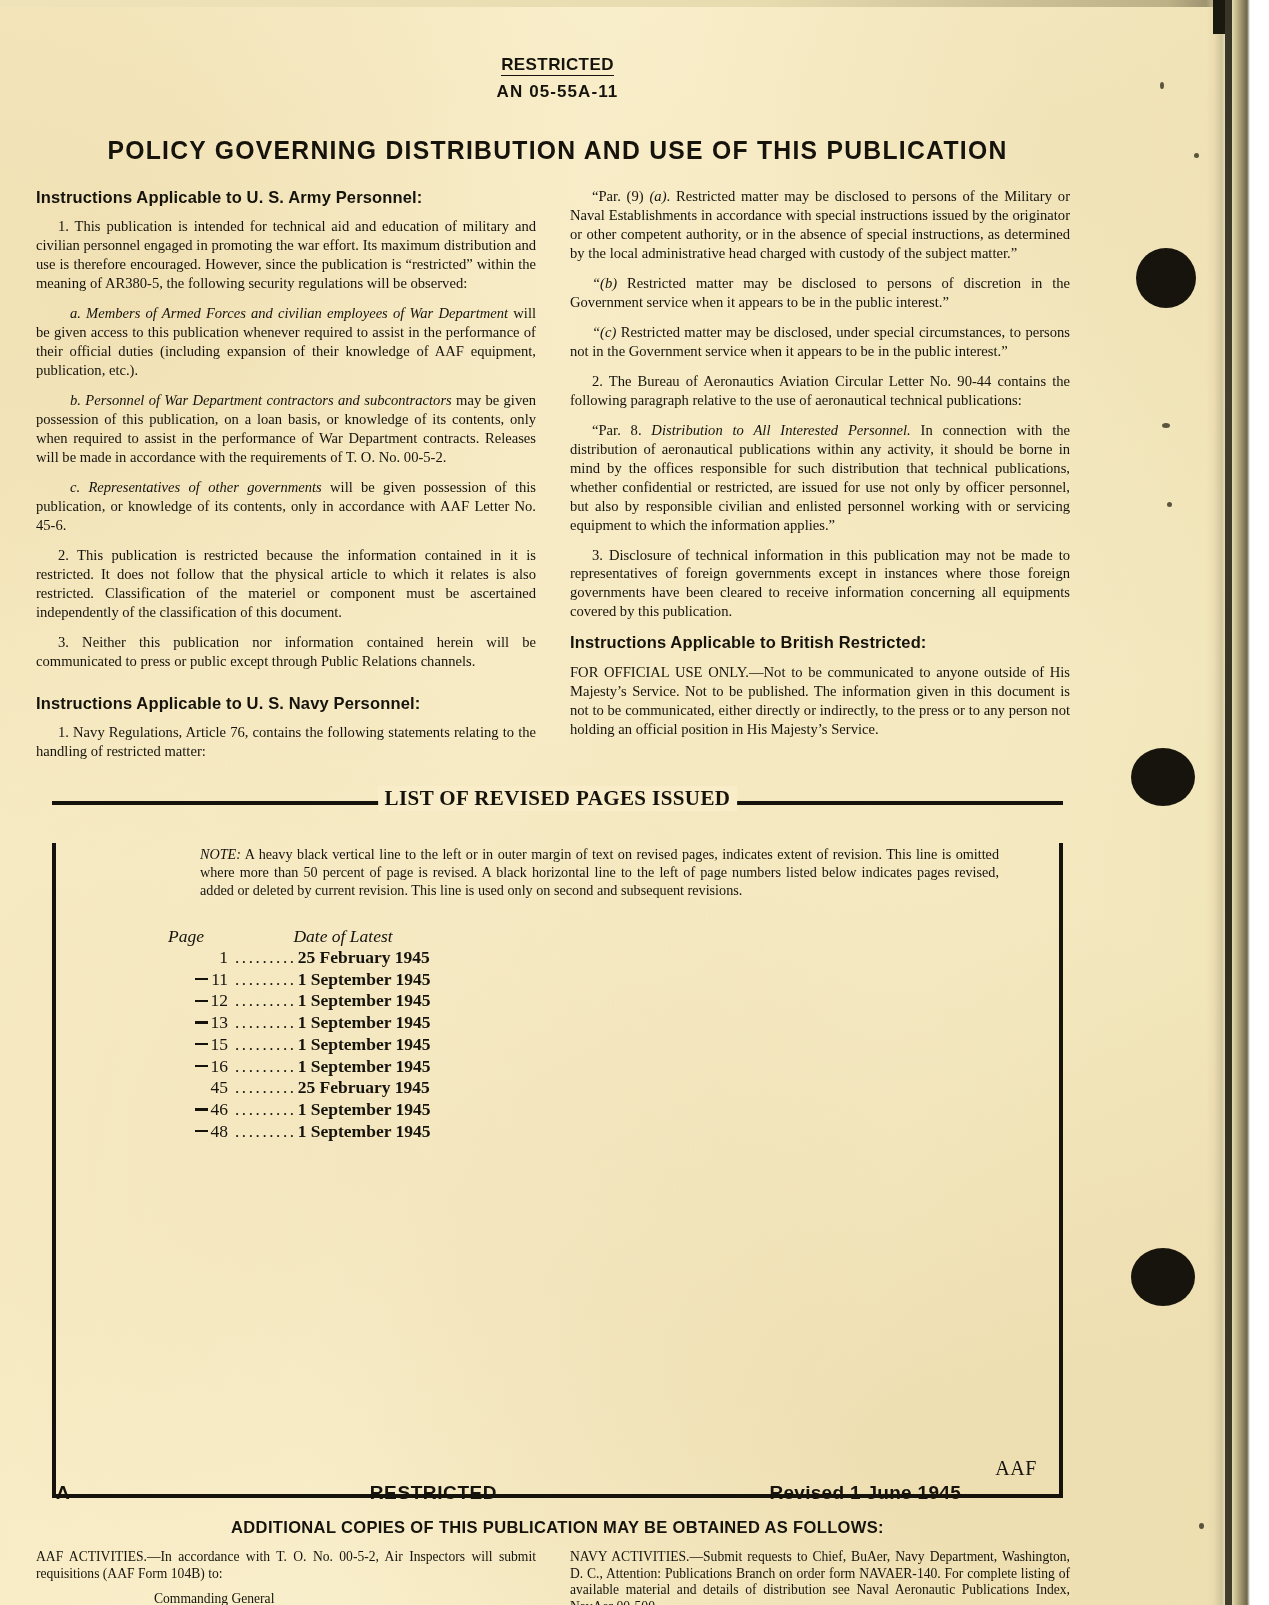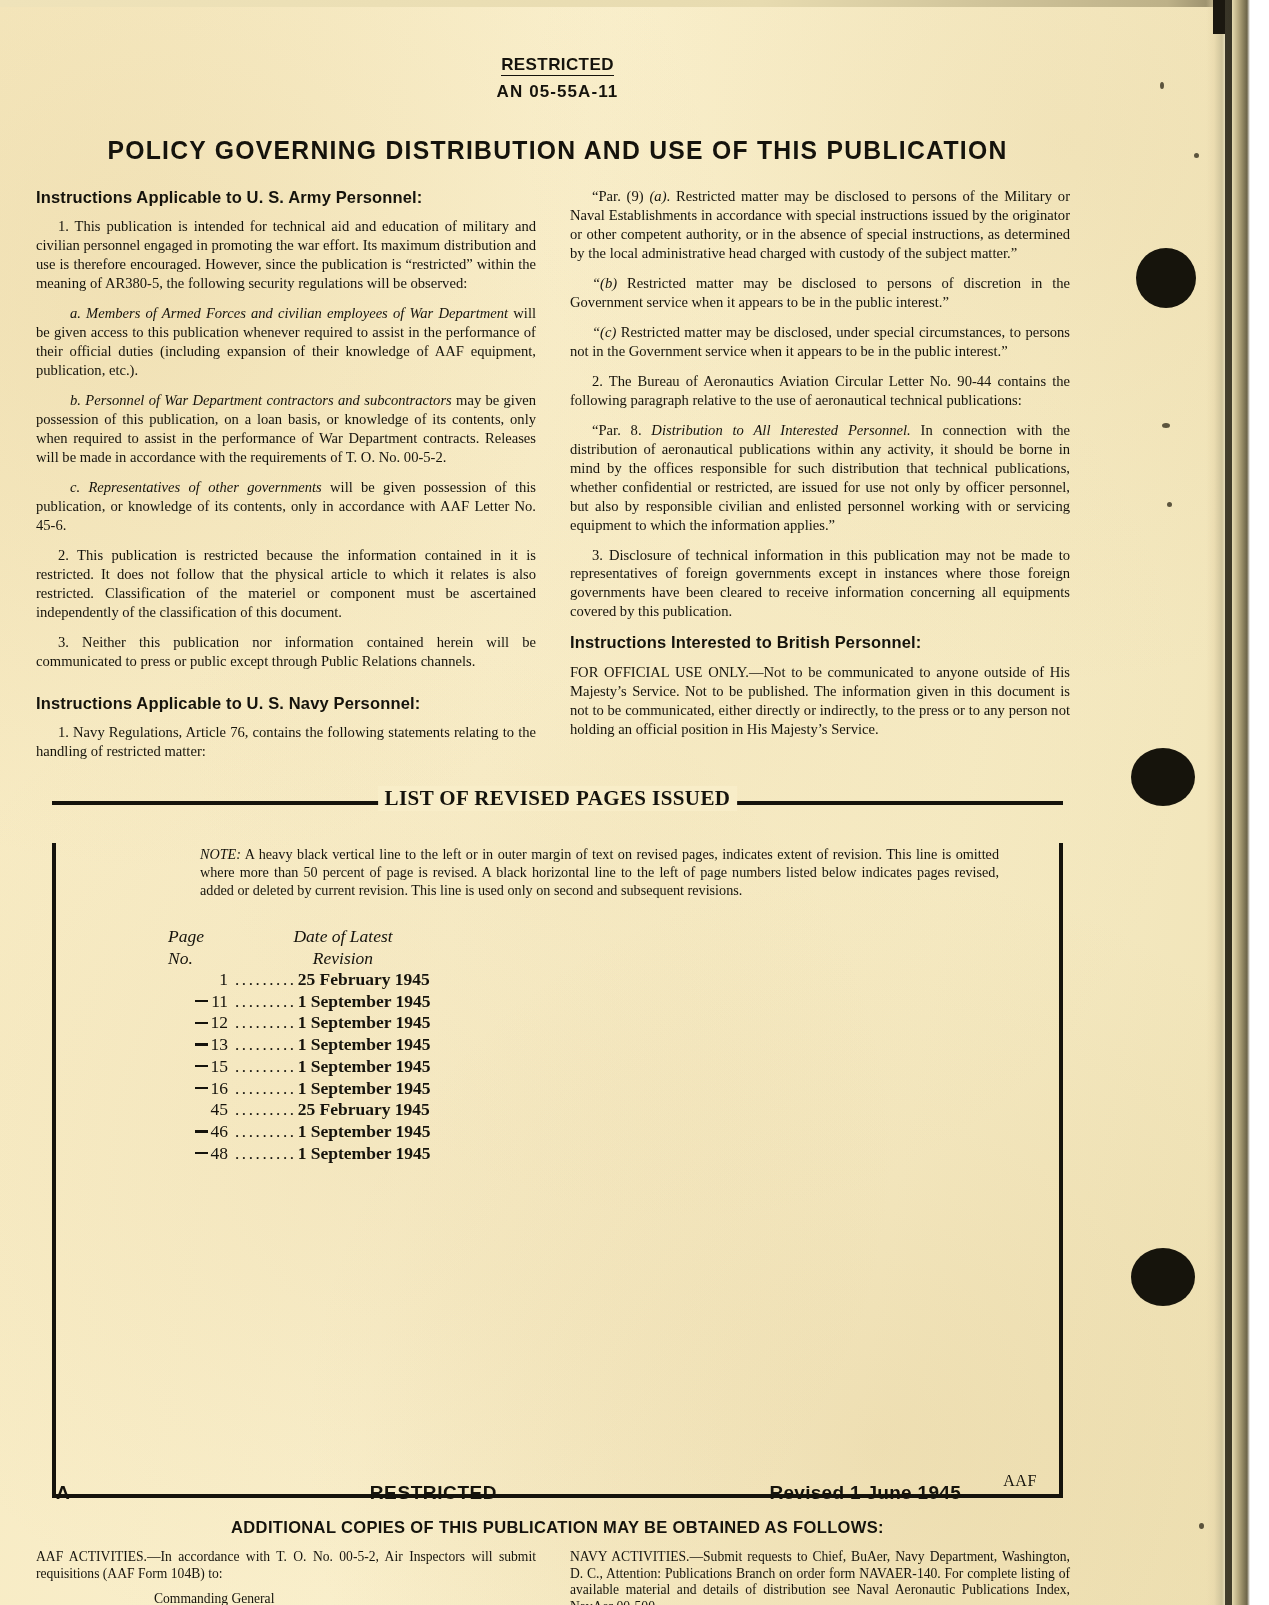--- a/index.html
+++ b/index.html
@@ -255,22 +255,22 @@
     padding: 0 1px 0 7px;
     font-size: 17px;
   }
   .revrow .dateval {
     font-weight: bold;
   }
 
   #aaf-mark {
     position: absolute;
     right: 22px;
-    bottom: 4px;
-    font-size: 16px;
+    bottom: 14px;
+    font-size: 20px;
     letter-spacing: .6px;
   }
 
   
   #addl-head {
     margin-top: 20px;
     text-align: center;
     font-family: "Liberation Sans", sans-serif;
     font-weight: bold;
     font-size: 16.5px;
@@ -348,21 +348,21 @@
         <p class="para"><span class="it">“(b)</span><span> Restricted matter may be disclosed to persons of discretion in the Government service when it appears to be in the public interest.”</span></p>
 
         <p class="para"><span class="it">“(c)</span><span> Restricted matter may be disclosed, under special circumstances, to persons not in the Government service when it appears to be in the public interest.”</span></p>
 
         <p class="para">2. The Bureau of Aeronautics Aviation Circular Letter No. 90-44 contains the following paragraph relative to the use of aeronautical technical publications:</p>
 
         <p class="para"><span>“Par. 8. </span><span class="it">Distribution to All Interested Personnel.</span><span> In connection with the distribution of aeronautical publications within any activity, it should be borne in mind by the offices responsible for such distribution that technical publications, whether confidential or restricted, are issued for use not only by officer personnel, but also by responsible civilian and enlisted personnel working with or servicing equipment to which the information applies.”</span></p>
 
         <p class="para">3. Disclosure of technical information in this publication may not be made to representatives of foreign governments except in instances where those foreign governments have been cleared to receive information concerning all equipments covered by this publication.</p>
 
-        <div class="sechead">Instructions Interested to British Personnel:</div>
+        <div class="sechead">Instructions Applicable to British Restricted:</div>
 
         <p class="para noind">FOR OFFICIAL USE ONLY.—Not to be communicated to anyone outside of His Majesty’s Service. Not to be published. The information given in this document is not to be communicated, either directly or indirectly, to the press or to any person not holding an official position in His Majesty’s Service.</p>
       </div>
     </div>
 
     <div id="revised-rule">
       <div class="ruleline"></div>
       <div class="rulelabel">LIST OF REVISED PAGES ISSUED</div>
     </div>
 
@@ -371,24 +371,20 @@
       <div id="revbox-side-r"></div>
 
       <div id="revnote">
         <span class="it">NOTE:</span><span> A heavy black vertical line to the left or in outer margin of text on revised pages, indicates extent of revision. This line is omitted where more than 50 percent of page is revised. A black horizontal line to the left of page numbers listed below indicates pages revised, added or deleted by current revision. This line is used only on second and subsequent revisions.</span>
       </div>
 
       <div id="revtable">
         <div class="theadrow">
           <div class="th-page">Page</div>
           <div class="th-date">Date of Latest</div>
-        </div>
-        <div class="theadrow theadrow2">
-          <div class="th-page">No.</div>
-          <div class="th-date">Revision</div>
         </div>
         <div id="revrows">
             <div class="revrow">
               <div class="pgno"><span class="dashmark hidden"></span><span>1</span></div>
               <div class="leader">.........</div>
               <div class="dateval">25 February 1945</div>
             </div>
             <div class="revrow">
               <div class="pgno"><span class="dashmark"></span><span>11</span></div>
               <div class="leader">.........</div>

